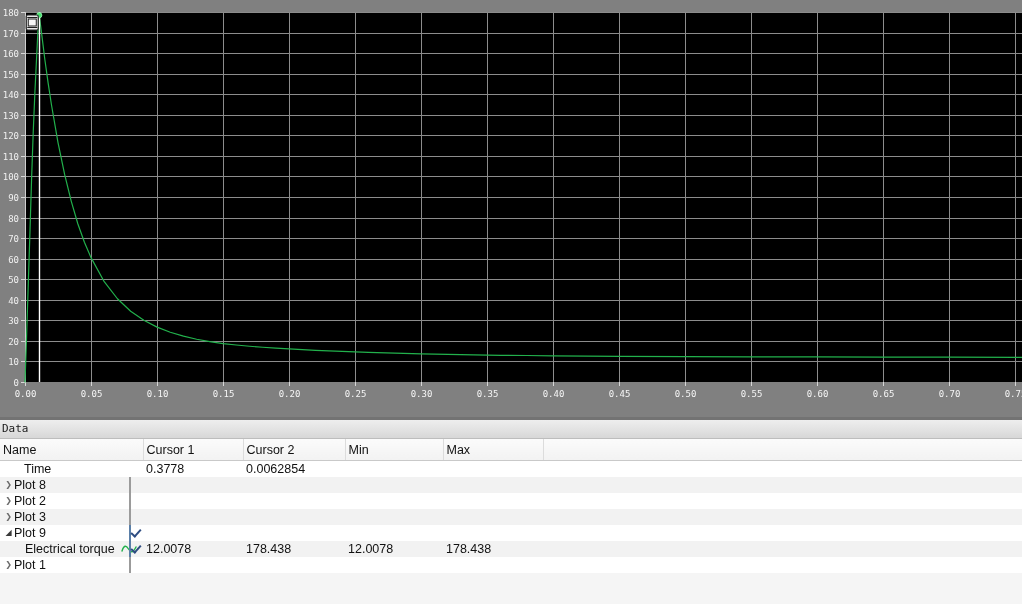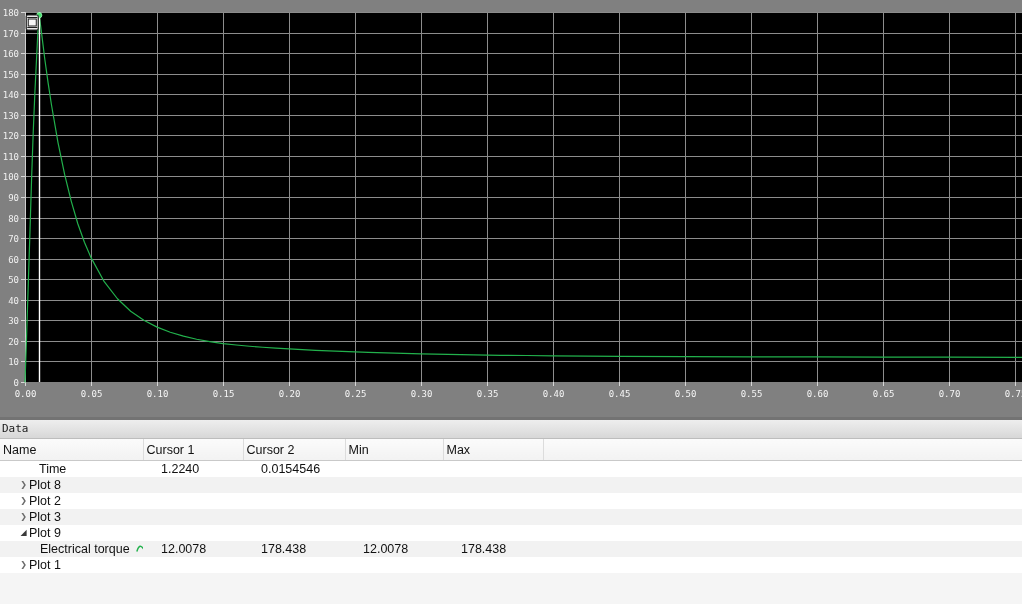--- a/index.html
+++ b/index.html
@@ -81,21 +81,21 @@
     border-bottom: 1px solid #c9c9c9;
     border-right: 1px solid #dcdcdc;
     padding: 0 0 0 3px;
     vertical-align: middle;
     margin-top: 38px;
   }
   table.grid thead th.last { border-right: none; }
 
   table.grid tbody td {
     height: 16px;
-    padding: 0 0 0 18px;
+    padding: 0 0 0 3px;
     vertical-align: middle;
     color: #111111;
     white-space: nowrap;
     overflow: hidden;
   }
   tbody tr.alt { background: #f2f2f2; }
   tbody tr.plain { background: #ffffff; }
 
   .namecell {
     display: flex;
@@ -294,22 +294,22 @@
       </thead>
       <tbody id="data-rows">
           <tr class="plain">
             <td>
               <div class="namecell">
                 <span class="expander none">❯</span>
                 <span style="width: 10px; flex: 0 0 10px;"></span>
                 <span class="nlabel">Time</span>
               </div>
             </td>
-            <td><span class="num">1.2240</span></td>
-            <td><span class="num">0.0154546</span></td>
+            <td><span class="num">0.3778</span></td>
+            <td><span class="num">0.0062854</span></td>
             <td></td>
             <td></td>
             <td></td>
           </tr>
           <tr class="alt">
             <td>
               <div class="namecell">
                 <span class="expander">❯</span>
                 <span class="nlabel">Plot 8</span>
                 <span class="cbwrap"><span class="cb"></span></span>

